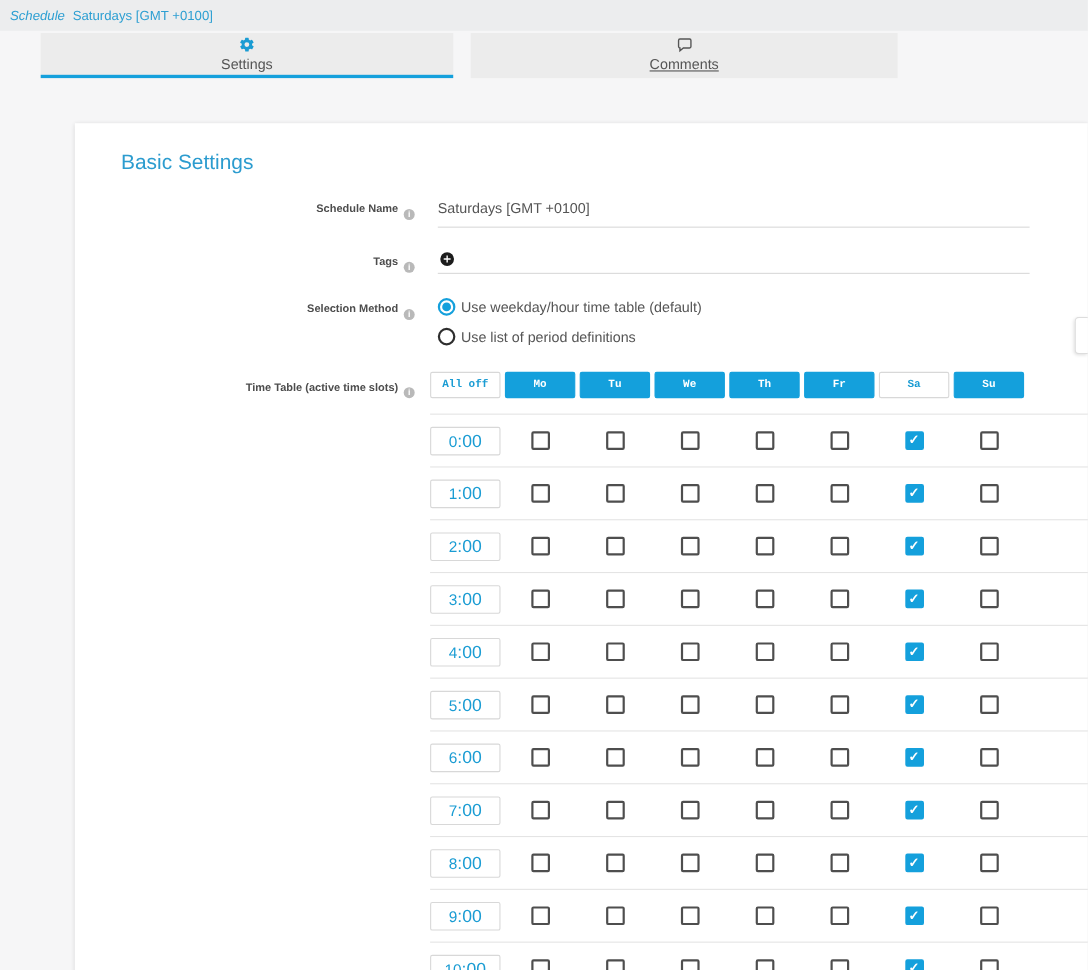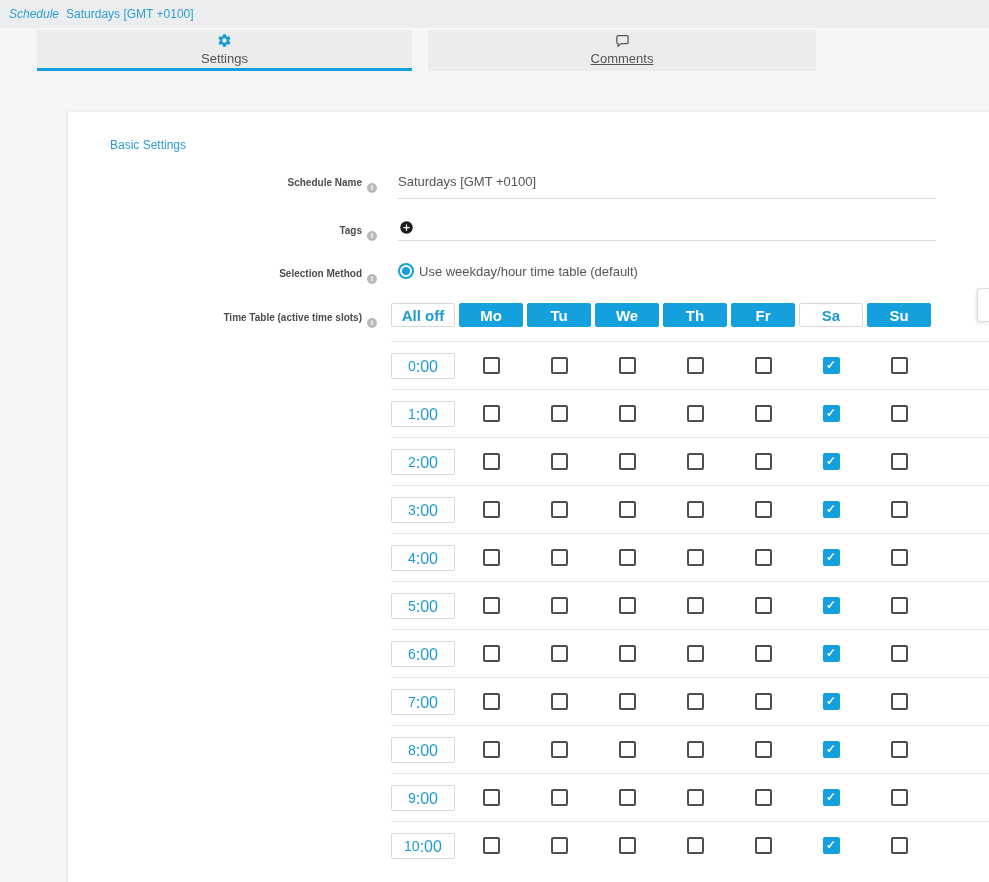--- a/index.html
+++ b/index.html
@@ -55,21 +55,21 @@
   
   .card {
     position: absolute;
     left: 68px; top: 112px; right: 0;
     height: 800px;
     background: #fff;
     box-shadow: 0 1px 4px rgba(0,0,0,.14);
   }
   .card-title {
     margin: 26px 0 0 42px;
-    font-size: 12px;
+    font-size: 19px;
     font-weight: normal;
     color: var(--heading-blue);
   }
 
   
   .form { margin-top: 20px; }
   .frow { display: flex; align-items: flex-start; margin-bottom: 21px; }
   .flabel {
     width: 294px;
     text-align: right;
@@ -122,27 +122,28 @@
   
   .tt-area { flex: 1; margin-left: -7px; }
   .tt-grid-row {
     display: grid;
     grid-template-columns: repeat(8, 64px);
     column-gap: 4px;
     align-items: center;
   }
   .day-btn, .alloff-btn {
     height: 24px;
-    font-size: 15px;
+    font-size: 10px;
     font-weight: bold;
     display: flex;
     align-items: center;
     justify-content: center;
     border-radius: 2px;
     cursor: pointer;
+    font-family: Liberation Mono, monospace;
   }
   .btn-filled { background: var(--accent); color: #fff; border: 1px solid var(--accent); }
   .btn-outline { background: #fff; color: var(--link-blue); border: 1px solid #d8d8d8; }
 
   .tt-row {
     border-top: 1px solid #e4e4e4;
     margin-top: 10px;
     padding-top: 10px;
   }
   .tt-row:first-of-type { margin-top: 14px; }
@@ -241,20 +242,24 @@
       </div>
     </div>
 
     <div class="frow" style="margin-bottom:13px">
       <div class="flabel">Selection Method</div>
       <div class="finfo"><span class="info-dot">i</span></div>
       <div class="fcontrol">
         <div class="radio-option">
           <span class="radio selected"></span>
           <span class="radio-label">Use weekday/hour time table (default)</span>
+        </div>
+        <div class="radio-option">
+          <span class="radio"></span>
+          <span class="radio-label">Use list of period definitions</span>
         </div>
       </div>
     </div>
 
     <div class="frow">
       <div class="flabel" style="padding-top:7px">Time Table (active time slots)</div>
       <div class="finfo" style="padding-top:8px"><span class="info-dot">i</span></div>
       <div class="tt-area">
         <div class="tt-grid-row" id="tt-header">
           <div class="alloff-btn btn-outline">All off</div>

